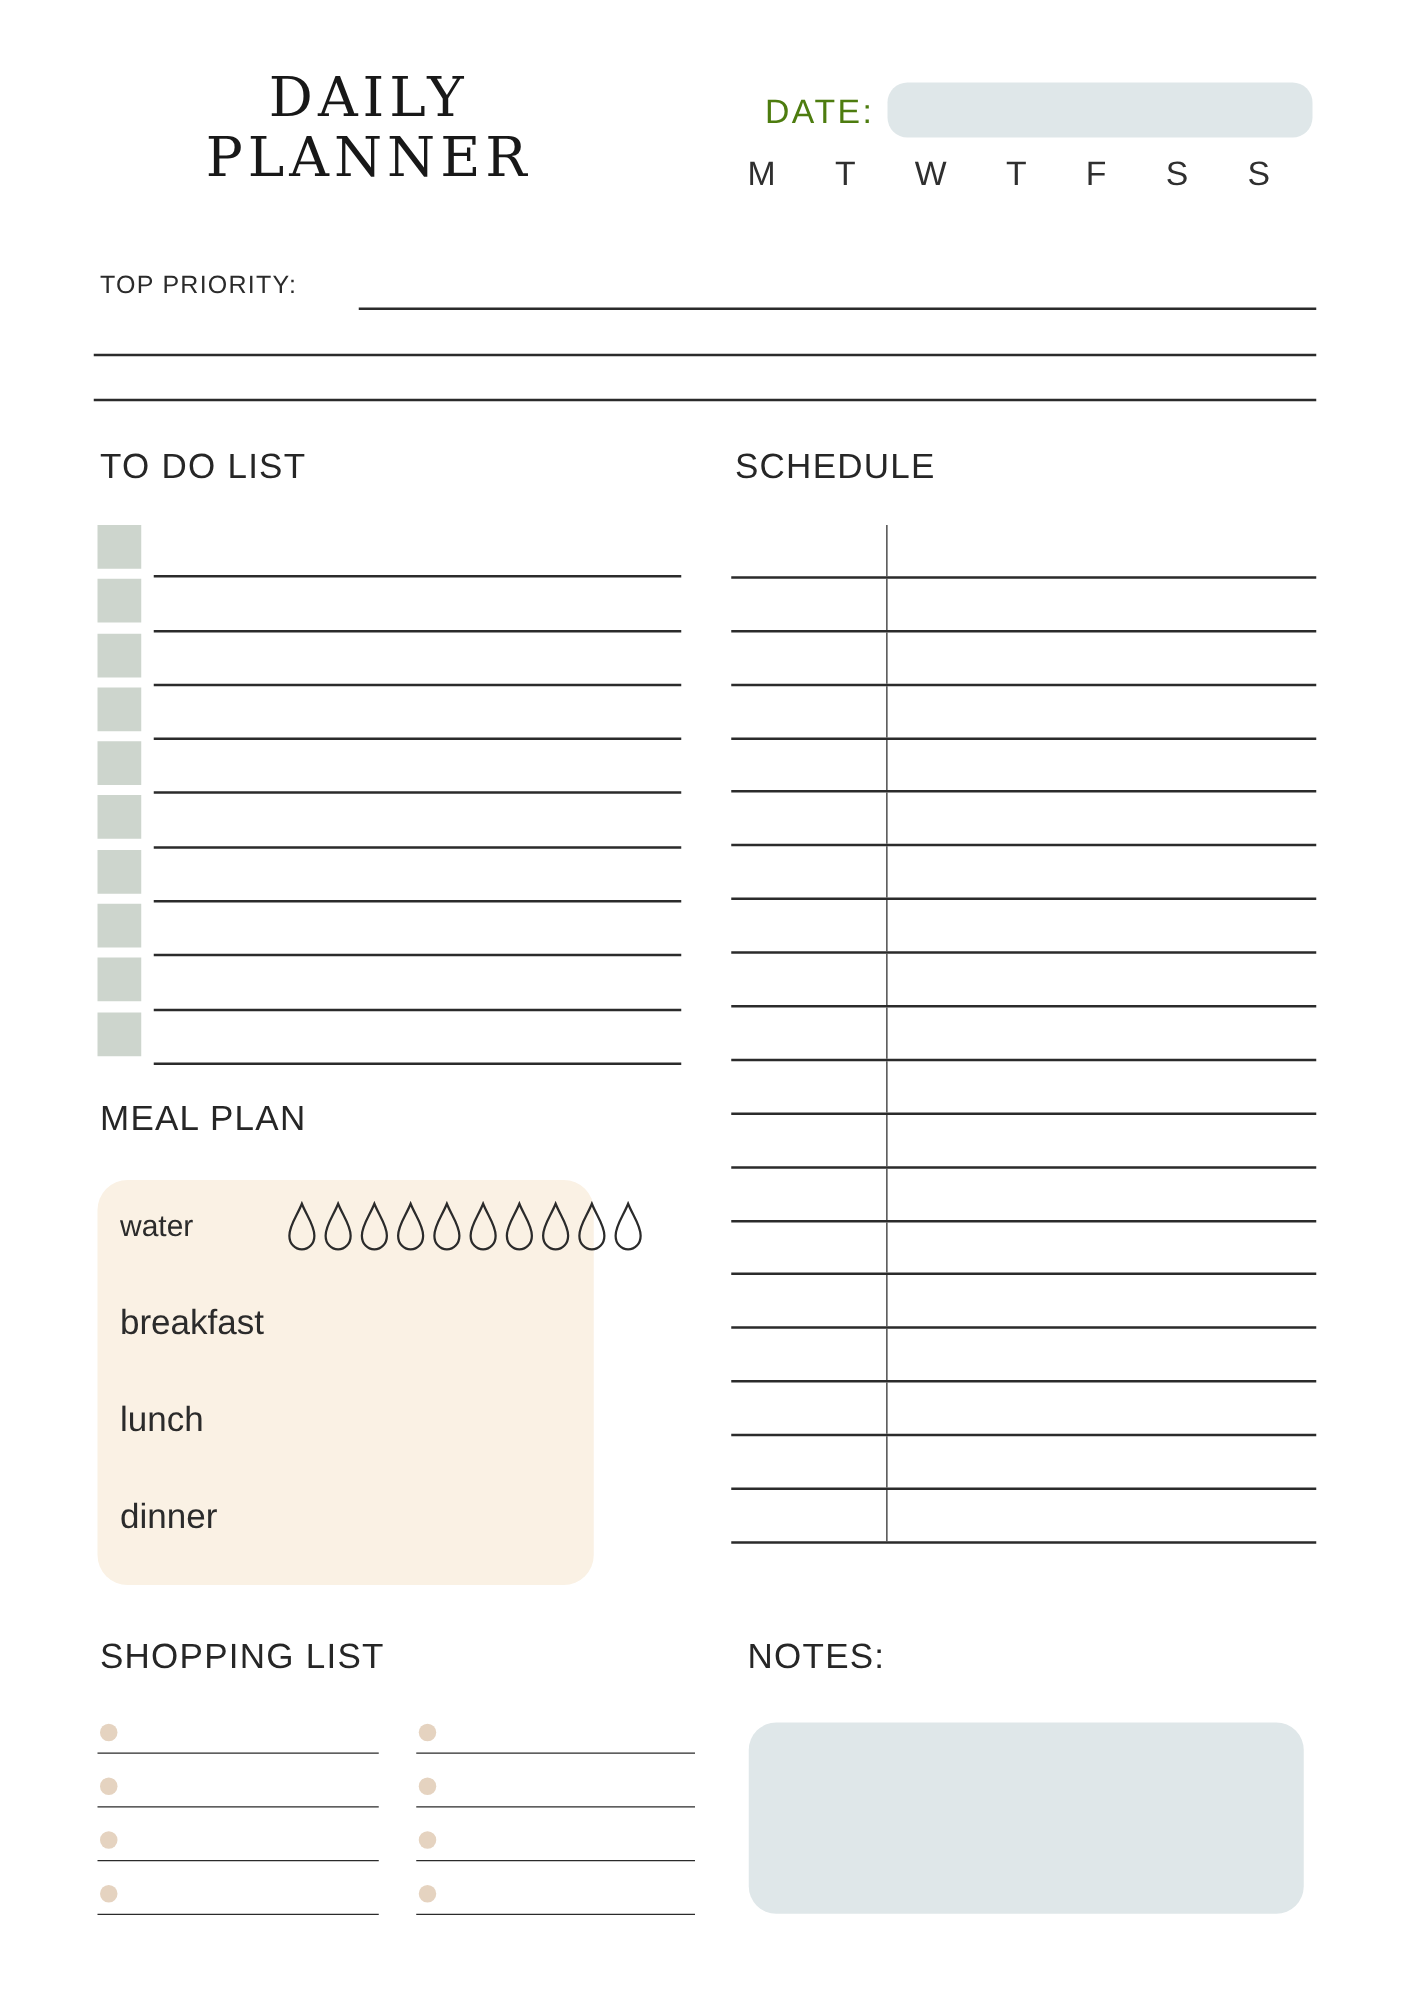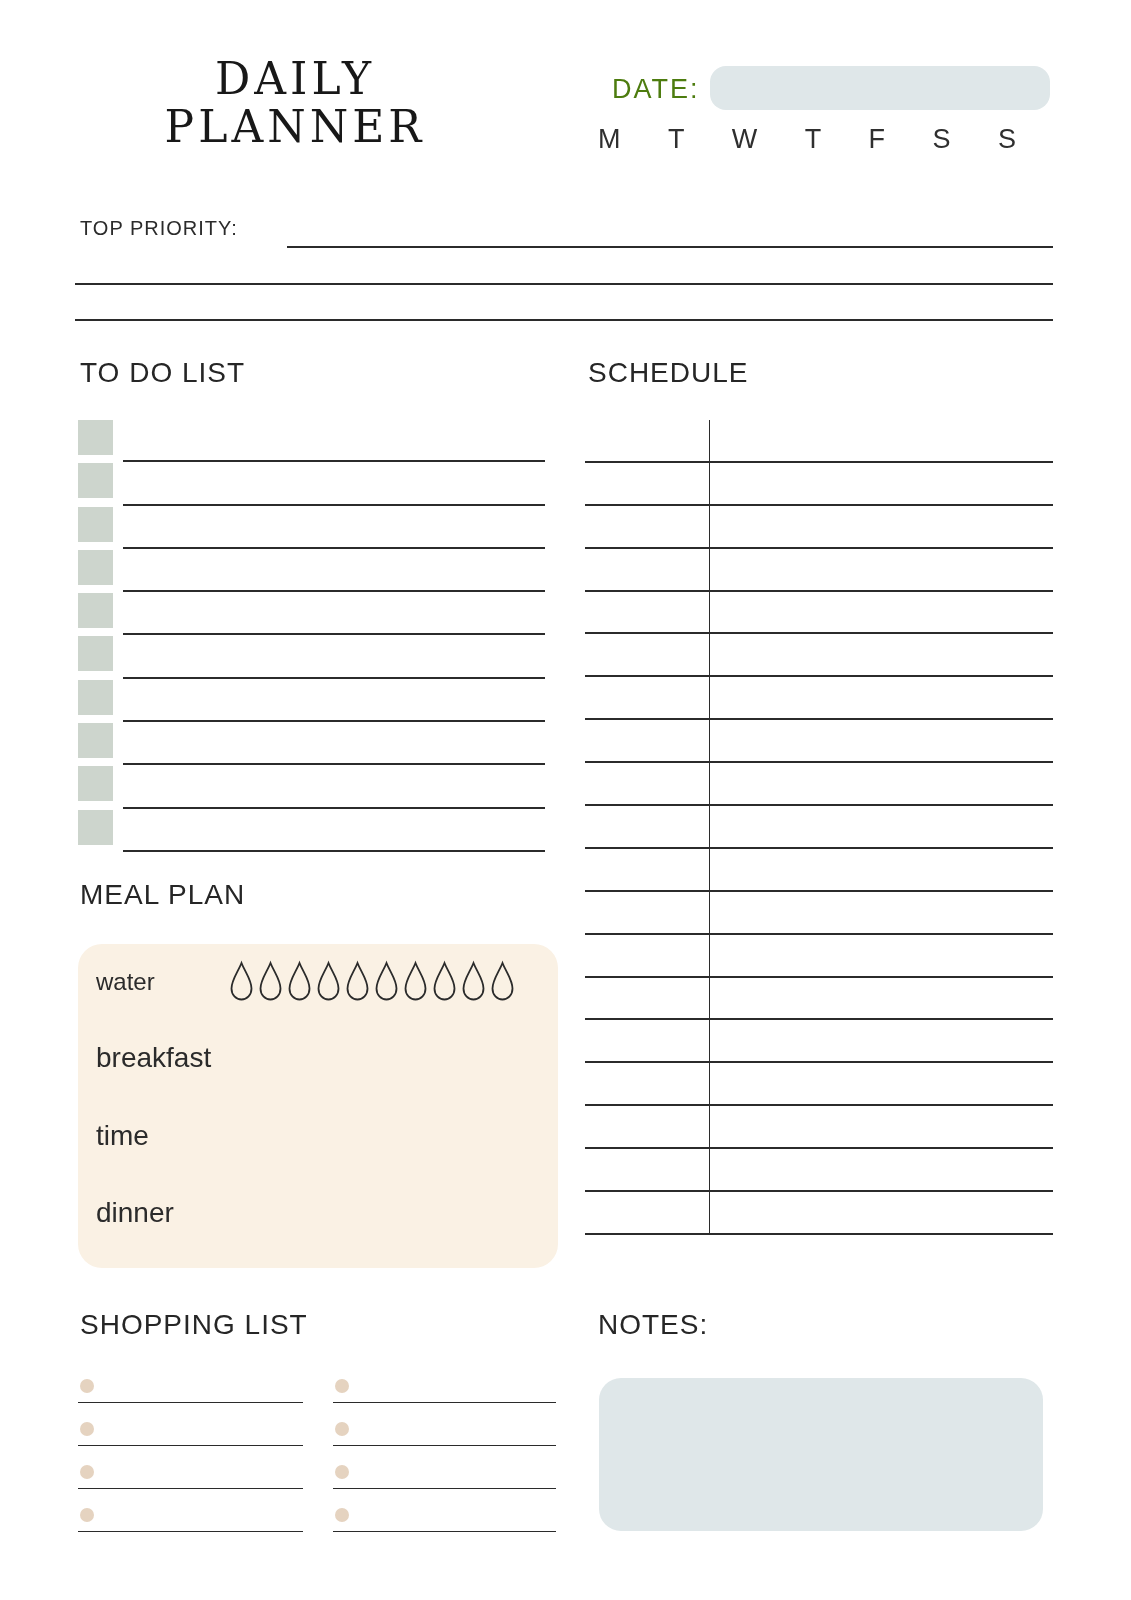--- a/index.html
+++ b/index.html
@@ -68,21 +68,21 @@
     display:flex; align-items:center; font-size:24px; color:#2b2b2b;
   }
   .sched-head .col-time  { width:125px; text-align:center; padding-left:10px; }
   .sched-head .col-activity { flex:1; text-align:center; }
   .sched-row { display:flex; height:42.9px; border-bottom:2px solid var(--line-ink); }
   .sched-cell-time { width:125px; border-right:1.5px solid var(--line-ink); }
   .sched-cell-activity { flex:1; }
 
   
   .meal-card {
-    position:absolute; left:78px; top:944px; width:480px; height:324px;
+    position:absolute; left:78px; top:944px; width:397px; height:324px;
     background:var(--meal-card-cream); border-radius:24px;
   }
   .water-label { position:absolute; left:18px; top:24px; font-size:24px; }
   .droplets { position:absolute; left:150px; top:16px; display:flex; gap:2px; color:var(--line-ink); }
   .droplet { width:27px; height:42px; display:block; }
   .meal-labels div { position:absolute; left:18px; font-size:28px; }
   .meal-labels div:nth-child(1) { top:98px; }
   .meal-labels div:nth-child(2) { top:176px; }
   .meal-labels div:nth-child(3) { top:253px; }
 
@@ -336,21 +336,21 @@
         <path d="M13.5 3 C10 12 3.5 20 3.5 28.5 C3.5 35 8 39.5 13.5 39.5 C19 39.5 23.5 35 23.5 28.5 C23.5 20 17 12 13.5 3 Z" fill="none" stroke="currentColor" stroke-width="1.8"></path>
       </svg>
 
       <svg class="droplet" viewBox="0 0 27 42">
         <path d="M13.5 3 C10 12 3.5 20 3.5 28.5 C3.5 35 8 39.5 13.5 39.5 C19 39.5 23.5 35 23.5 28.5 C23.5 20 17 12 13.5 3 Z" fill="none" stroke="currentColor" stroke-width="1.8"></path>
       </svg>
     </div>
     <div class="meal-labels">
       <div>breakfast</div>
 
-      <div>time</div>
+      <div>lunch</div>
 
       <div>dinner</div>
     </div>
   </div>
 
   <h2 class="section-heading" style="left:80px; top:1310px;">SHOPPING LIST</h2>
   <div class="shop-col c1">
     <div class="shop-row">
       <span class="bullet"></span>
       <span class="shop-line"></span>

